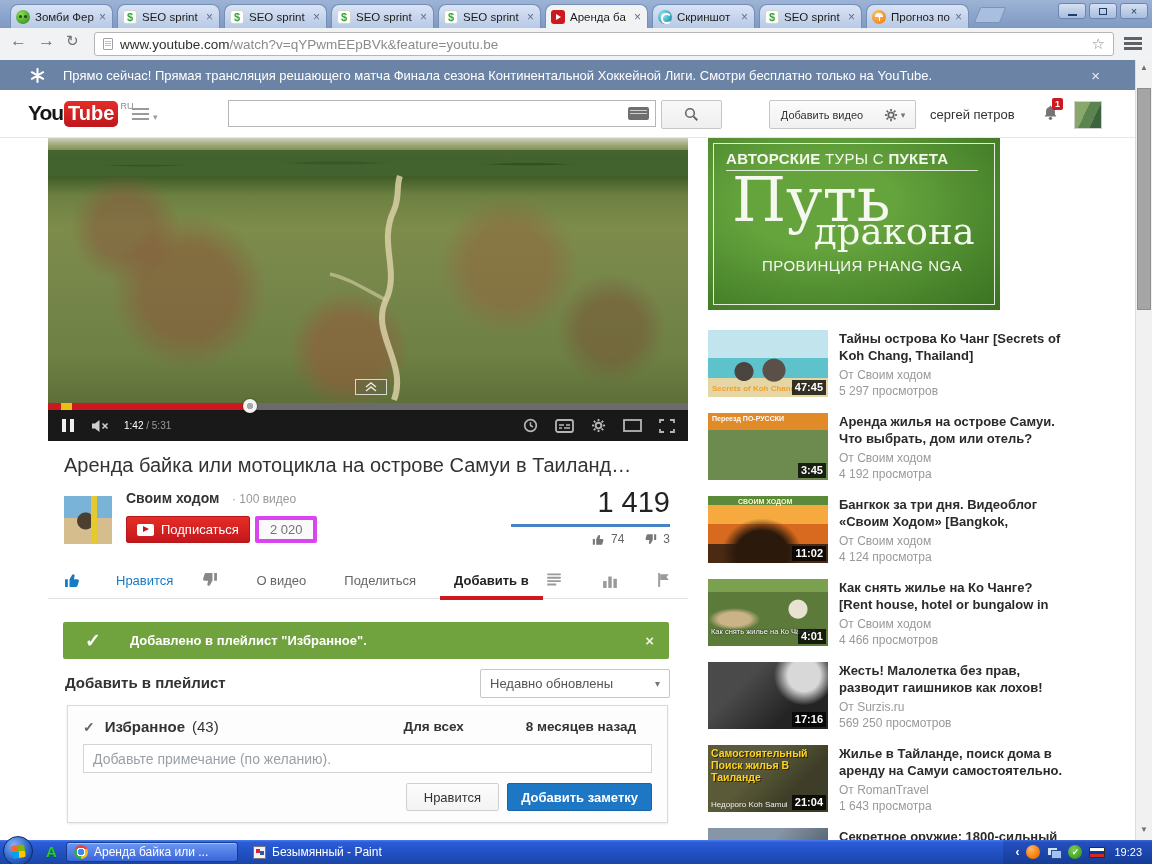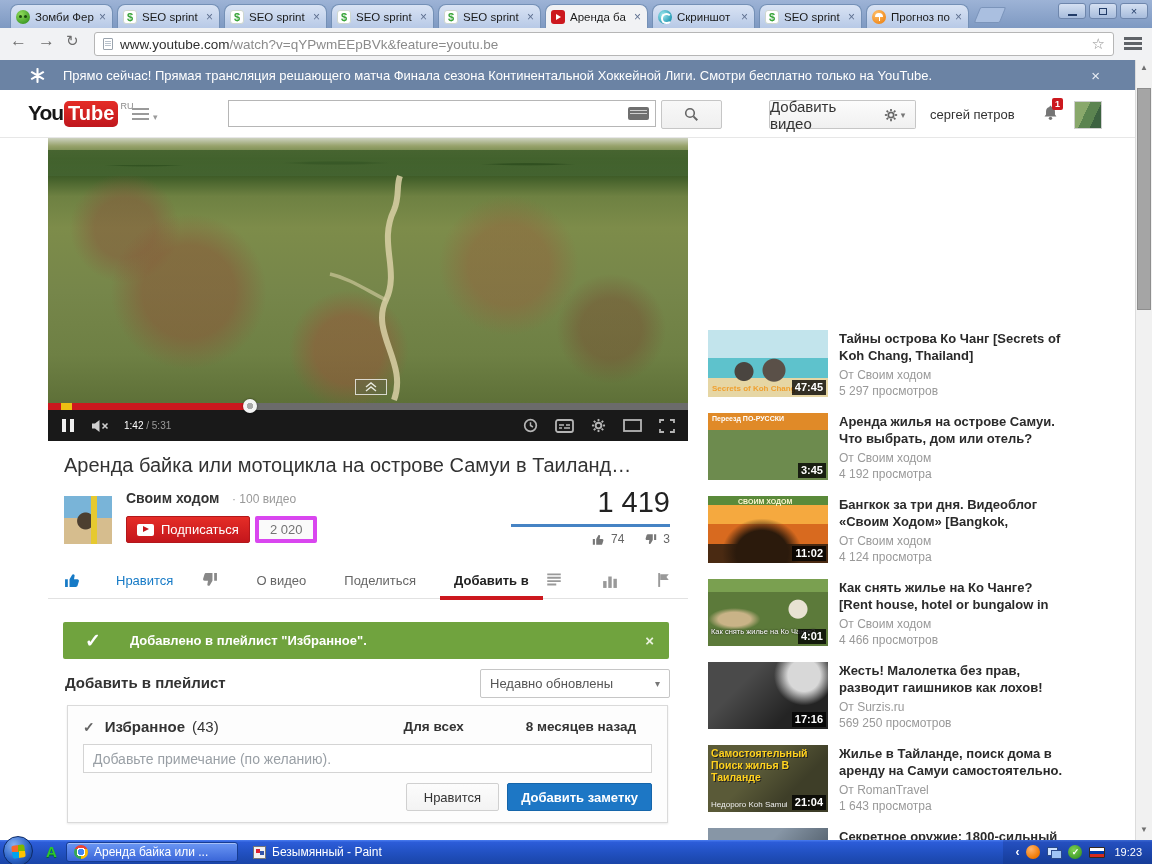--- a/index.html
+++ b/index.html
@@ -62,21 +62,21 @@
   #logo .tube { font-size:20px; font-weight:bold; color:#fff; background:linear-gradient(#e52d27,#bf171d); border-radius:5px; padding:1px 4px 2px; margin-left:1px; }
   #logo .region { font-size:9px; color:#8a8a8a; margin-left:2px; }
   #guide { position:absolute; left:132px; top:18px; display:flex; align-items:center; }
   #guide .bars i { display:block; width:17px; height:2px; background:#9a9a9a; margin-bottom:3px; }
   #guide .caret { font-size:9px; color:#9a9a9a; margin-left:4px; margin-top:3px; }
   #searchbox { position:absolute; left:228px; top:10px; width:428px; height:27px; border:1px solid #b6b6b6; background:#fff; display:flex; align-items:center; }
   #searchbox input { flex:1; border:none; outline:none; font-size:14px; padding:0 8px; font-family:"Liberation Sans",sans-serif; }
   #kbicon { width:21px; height:13px; background:#6f6f6f; border-radius:2px; margin-right:6px; position:relative; }
   #kbicon::after { content:""; position:absolute; left:2px; top:3px; width:17px; height:1px; background:#cfcfcf; box-shadow:0 3px 0 #cfcfcf; }
   #searchbtn { position:absolute; left:661px; top:10px; width:61px; height:29px; background:linear-gradient(#f8f8f8,#efefef); border:1px solid #c6c6c6; border-radius:2px; display:flex; align-items:center; justify-content:center; }
-  #addvideo { position:absolute; left:769px; top:10px; width:106px; height:29px; background:linear-gradient(#fcfcfc,#f0f0f0); border:1px solid #c6c6c6; border-radius:2px 0 0 2px; font-size:15px; color:#333; display:flex; align-items:center; justify-content:center; }
+  #addvideo { position:absolute; left:769px; top:10px; width:106px; height:29px; background:linear-gradient(#fcfcfc,#f0f0f0); border:1px solid #c6c6c6; border-radius:2px 0 0 2px; font-size:11px; color:#333; display:flex; align-items:center; justify-content:center; }
   #gearbtn { position:absolute; left:874px; top:10px; width:42px; height:29px; background:linear-gradient(#fcfcfc,#f0f0f0); border:1px solid #c6c6c6; border-left:none; border-radius:0 2px 2px 0; display:flex; align-items:center; justify-content:center; gap:3px; }
   #gearbtn .caret { font-size:9px; color:#777; }
   #username { position:absolute; left:930px; top:17px; font-size:13px; color:#333; }
   #bellwrap { position:absolute; left:1042px; top:14px; }
   #bellbadge { position:absolute; left:10px; top:-6px; background:#cc181e; color:#fff; font-size:9px; font-weight:bold; padding:1px 3px; border-radius:2px; }
   #hdavatar { position:absolute; left:1074px; top:11px; width:28px; height:28px; border:1px solid #d0d0d0;
     background:linear-gradient(115deg,#89a86b 0 40%,#5b8450 40% 70%,#3c6240 70%); }
 
   
   #page { position:absolute; left:0; top:138px; width:1152px; height:702px; background:#fff; overflow:hidden; }
@@ -524,20 +524,29 @@
       <span id="plpriv">Для всех</span>
       <span id="plupd">8 месяцев назад</span>
     </div>
     <input id="noteinput" type="text" placeholder="Добавьте примечание (по желанию)." style="">
     <div id="prow3">
       <button id="closebtn">Нравится</button>
       <button id="addnotebtn">Добавить заметку</button>
     </div>
   </div>
 
+  <div id="ad">
+    <div id="adframe">
+      <div id="adline1"><b>АВТОРСКИЕ</b><span> ТУРЫ С </span><b>ПУКЕТА</b></div>
+      <div id="adrule"></div>
+      <div id="adtitle">Путь</div>
+      <div id="adsub">дракона</div>
+      <div id="adfoot">ПРОВИНЦИЯ PHANG NGA</div>
+    </div>
+  </div>
 
   <div id="rel">
     <div class="ritem">
       <div class="thumb t1">
           <span class="ov">Secrets of Koh Chang</span>
           <span class="dur">47:45</span>
         </div>
       <div class="rinfo">
           <div class="rtitle">Тайны острова Ко Чанг [Secrets of Koh Chang, Thailand]</div>
           <div class="rchan">От Своим ходом</div>

